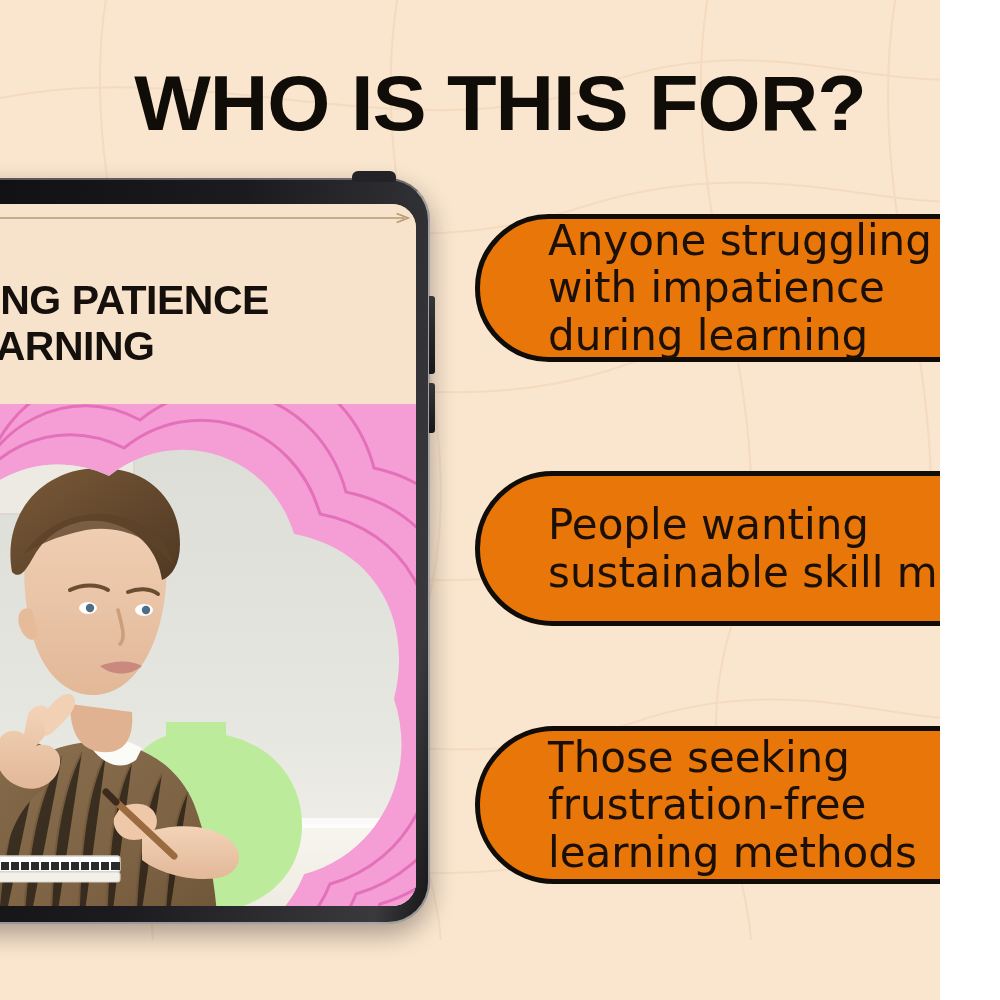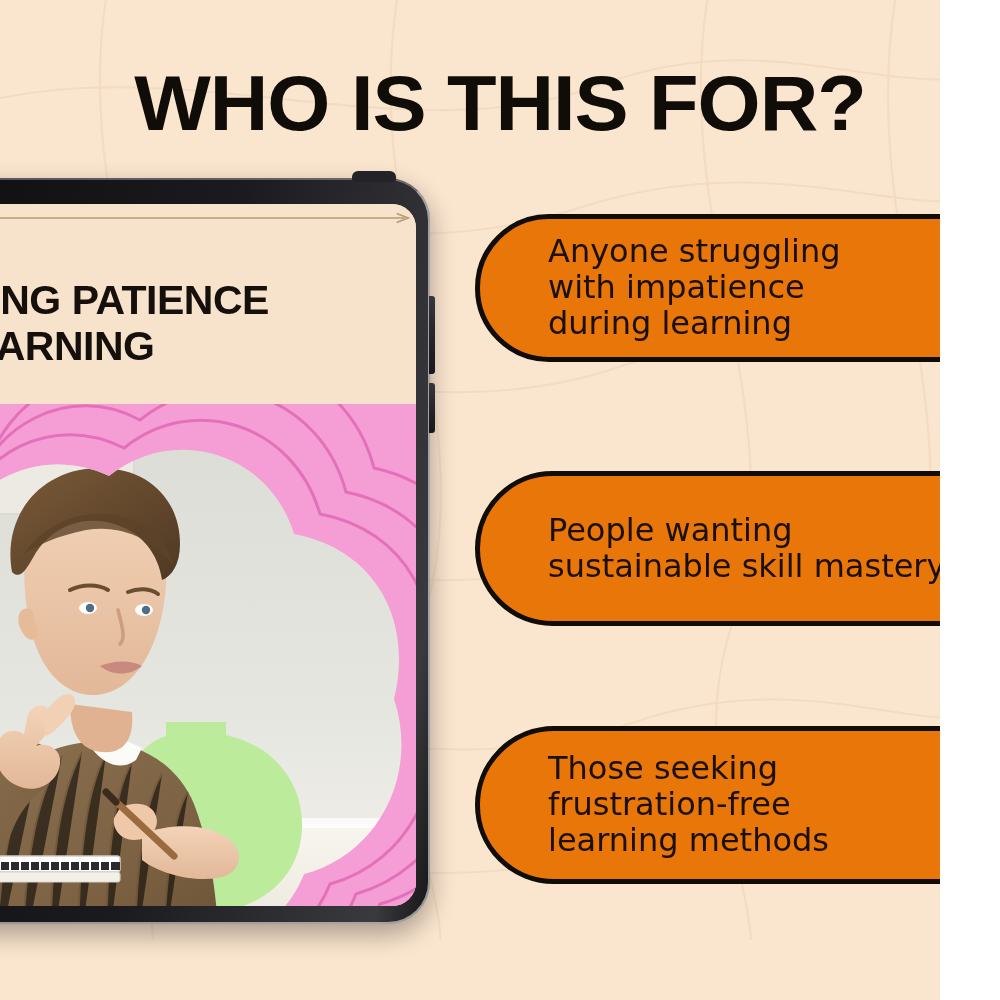--- a/index.html
+++ b/index.html
@@ -145,21 +145,21 @@
     border: 5px solid #100c08;
     border-radius: 110px;
     box-sizing: border-box;
     display: flex;
     align-items: center;
   }
   .callout-text {
     padding-left: 68px;
     padding-right: 20px;
     font-family: "DejaVu Sans", sans-serif;
-    font-size: 32px;
+    font-size: 42px;
     line-height: 1.12;
     color: #1b1008;
     white-space: pre-line;
   }
   #callout-1 { top: 214px; height: 148px; }
   #callout-2 { top: 471px; height: 155px; }
   #callout-3 { top: 726px; height: 158px; }
 </style>
 </head>
 <body>

